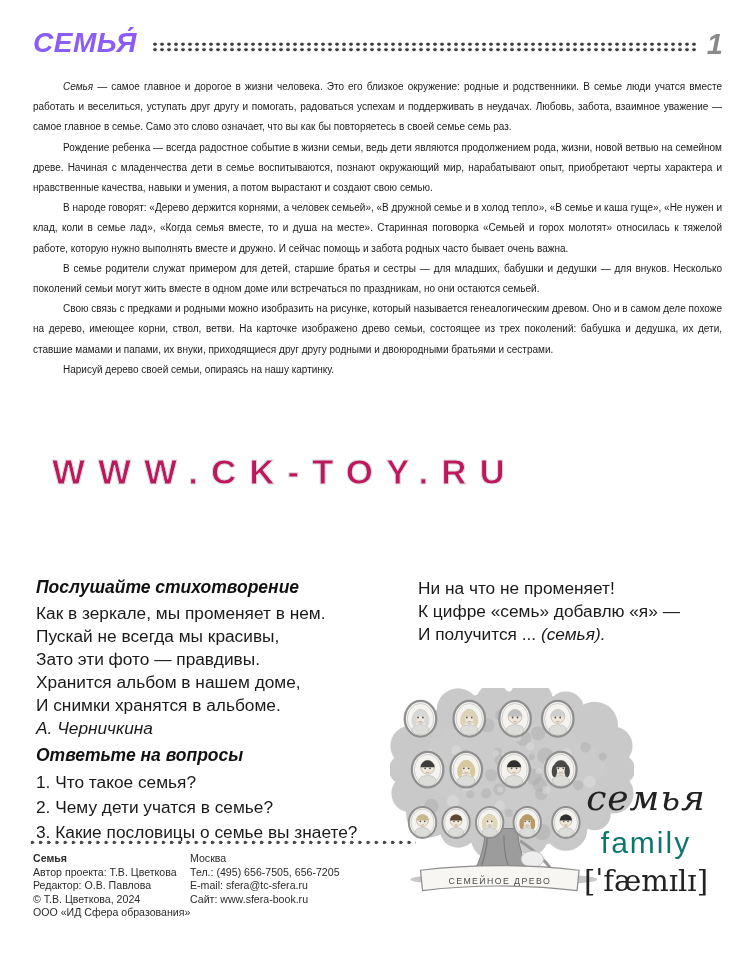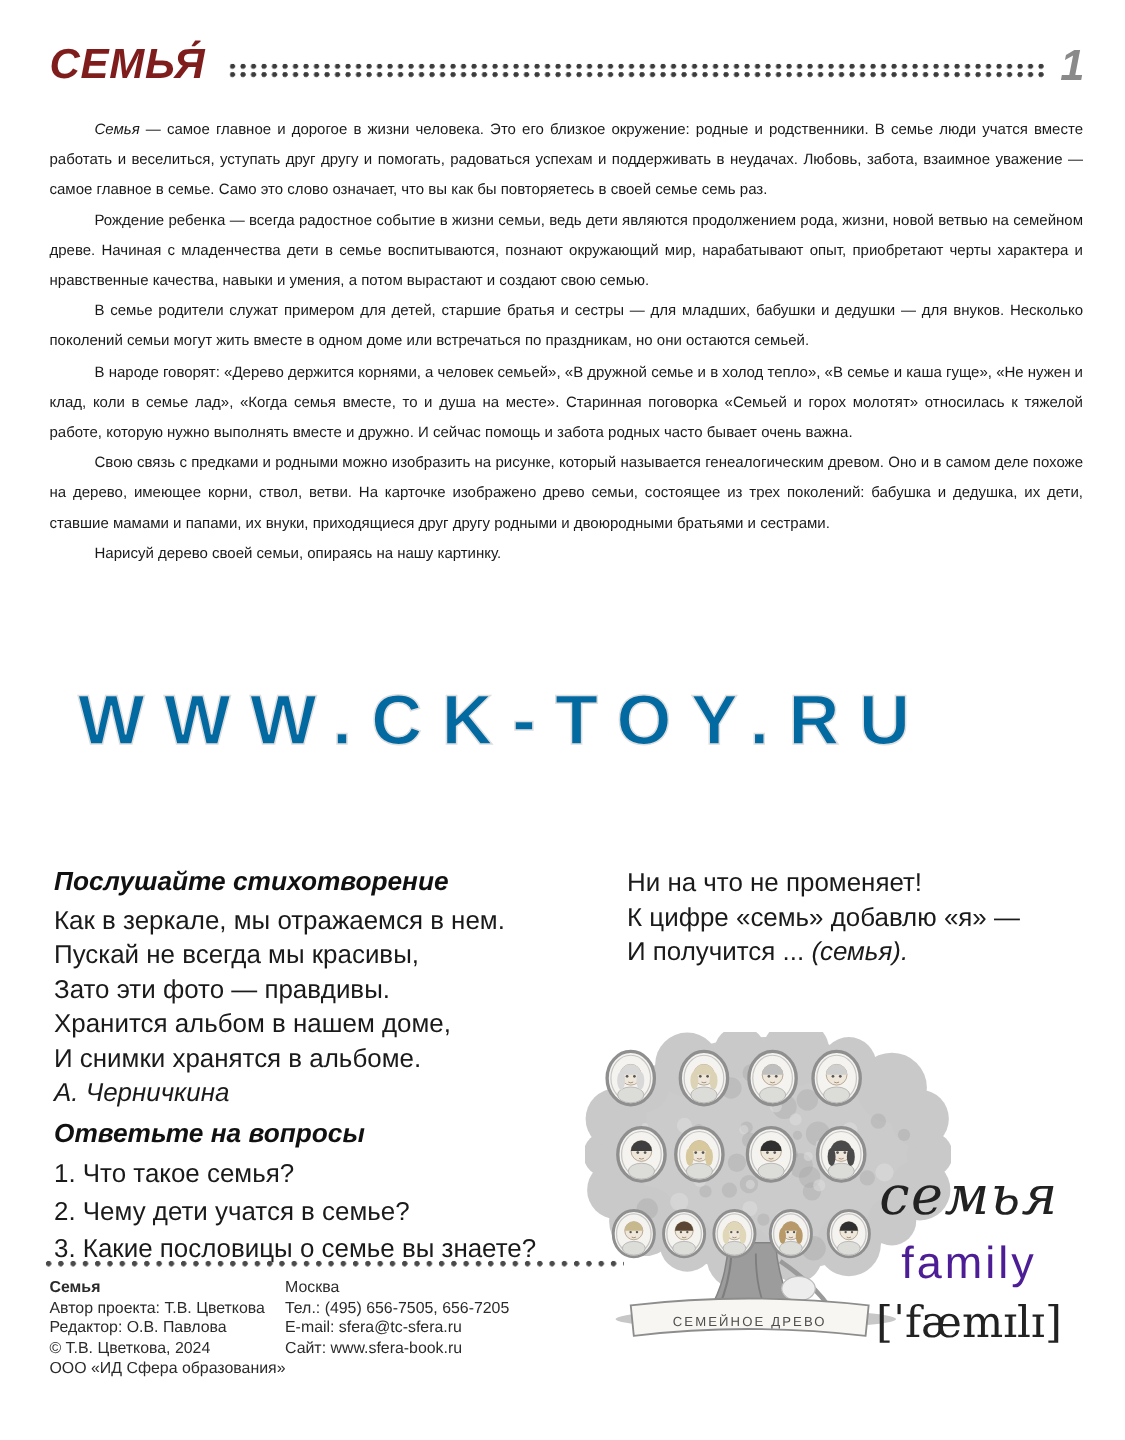--- a/index.html
+++ b/index.html
@@ -10,30 +10,30 @@
     font-family:"Liberation Sans",sans-serif;
     color:#1a1a1a;
     overflow:hidden;
     border-right:1px solid #e3e3e3;
     border-bottom:2px solid #c9c9c9;
   }
   .abs{position:absolute;}
 
   
   .hdr{left:33px;top:24px;width:690px;display:flex;align-items:center;}
-  .hdr-title{font-style:italic;font-weight:bold;font-size:28px;letter-spacing:.5px;color:#7f1d1d;white-space:nowrap;}
+  .hdr-title{font-style:italic;font-weight:bold;font-size:28px;letter-spacing:.5px;color:#8b5cf6;white-space:nowrap;}
   .hdr-leader{flex:1;height:11px;margin:10px 10px 0 16px;
     background-image:radial-gradient(circle at 2px 2.2px,#3c3c3c 1.55px,transparent 1.9px);
     background-size:7px 5.5px;background-repeat:repeat;}
   .hdr-num{font-style:italic;font-weight:bold;font-size:29px;color:#8a8a8a;margin-top:4px;}
 
   
   .wmark{left:52px;top:452px;width:670px;
-    font-size:47px;font-weight:bold;letter-spacing:13px;
-    color:#0369a1;-webkit-text-stroke:1px #dedede;
+    font-size:35px;font-weight:bold;letter-spacing:13px;
+    color:#be185d;-webkit-text-stroke:1px #dedede;
     white-space:nowrap;z-index:0;}
 
   
   .bodytext{left:33px;top:77px;width:689px;z-index:1;
     font-size:10px;line-height:20.2px;text-align:justify;
     hyphens:auto;-webkit-hyphens:auto;}
   .bodytext p{margin:0;text-indent:30px;}
 
   .sec-head{font-style:italic;font-weight:bold;font-size:17.5px;color:#111;margin:0 0 4px 0;}
   .poemline,.riddleline,.qline{font-size:17.3px;line-height:23px;}
@@ -52,48 +52,48 @@
   .foot-col1{left:33px;top:852px;width:158px;}
   .foot-col2{left:190px;top:852px;width:150px;}
   .logo-wrap{left:330px;top:853px;}
 
   
   .tree-wrap{left:390px;top:688px;z-index:1;}
 
   
   .vocab{left:568px;top:780px;width:156px;text-align:center;z-index:2;color:#222;}
   .vocab-ru{font-family:"DejaVu Serif",serif;font-style:italic;font-size:36px;letter-spacing:1px;line-height:1;}
-  .vocab-en{font-size:30px;letter-spacing:2px;line-height:1;margin-top:12px;color:#4c1d95;}
+  .vocab-en{font-size:30px;letter-spacing:2px;line-height:1;margin-top:12px;color:#0f766e;}
   .vocab-tr{font-family:"DejaVu Serif",serif;font-size:29px;line-height:1;margin-top:9px;}
 </style>
 </head>
 <body>
 
 <div id="page">
 
   <div class="abs wmark">WWW.CK-TOY.RU</div>
 
   <div class="abs hdr">
     <span class="hdr-title">СЕМЬЯ́</span>
     <span class="hdr-leader"></span>
     <span class="hdr-num">1</span>
   </div>
 
   <div class="abs bodytext">
     <p><span class="ital">Семья</span><span> — самое главное и дорогое в жизни человека. Это его близкое окружение: родные и родственники. В семье люди учатся вместе работать и веселиться, уступать друг другу и помогать, радоваться успехам и поддерживать в неудачах. Любовь, забота, взаимное уважение — самое главное в семье. Само это слово означает, что вы как бы повторяетесь в своей семье семь раз.</span></p>
     <p>Рождение ребенка — всегда радостное событие в жизни семьи, ведь дети являются продолжением рода, жизни, новой ветвью на семейном древе. Начиная с младенчества дети в семье воспитываются, познают окружающий мир, нарабатывают опыт, приобретают черты характера и нравственные качества, навыки и умения, а потом вырастают и создают свою семью.</p>
+    <p>В народе говорят: «Дерево держится корнями, а человек семьей», «В дружной семье и в холод тепло», «В семье и каша гуще», «Не нужен и клад, коли в семье лад», «Когда семья вместе, то и душа на месте». Старинная поговорка «Семьей и горох молотят» относилась к тяжелой работе, которую нужно выполнять вместе и дружно. И сейчас помощь и забота родных часто бывает очень важна.</p>
     <p>В семье родители служат примером для детей, старшие братья и сестры — для младших, бабушки и дедушки — для внуков. Несколько поколений семьи могут жить вместе в одном доме или встречаться по праздникам, но они остаются семьей.</p>
-    <p>В народе говорят: «Дерево держится корнями, а человек семьей», «В дружной семье и в холод тепло», «В семье и каша гуще», «Не нужен и клад, коли в семье лад», «Когда семья вместе, то и душа на месте». Старинная поговорка «Семьей и горох молотят» относилась к тяжелой работе, которую нужно выполнять вместе и дружно. И сейчас помощь и забота родных часто бывает очень важна.</p>
     <p>Свою связь с предками и родными можно изобразить на рисунке, который называется генеалогическим древом. Оно и в самом деле похоже на дерево, имеющее корни, ствол, ветви. На карточке изображено древо семьи, состоящее из трех поколений: бабушка и дедушка, их дети, ставшие мамами и папами, их внуки, приходящиеся друг другу родными и двоюродными братьями и сестрами.</p>
     <p>Нарисуй дерево своей семьи, опираясь на нашу картинку.</p>
   </div>
 
   <div class="abs" style="left:36px;top:577px;width:356px;">
     <div class="sec-head">Послушайте стихотворение</div>
-    <div class="poemline">Как в зеркале, мы отражаемся в нем.</div>
+    <div class="poemline">Как в зеркале, мы променяет в нем.</div>
     <div class="poemline">Пускай не всегда мы красивы,</div>
     <div class="poemline">Зато эти фото — правдивы.</div>
     <div class="poemline">Хранится альбом в нашем доме,</div>
     <div class="poemline">И снимки хранятся в альбоме.</div>
     <div class="poem-author">А. Черничкина</div>
   </div>
 
   <div class="abs" style="left:418px;top:577px;width:305px;">
     <div class="riddleline">Ни на что не променяет!</div>
     <div class="riddleline">К цифре «семь» добавлю «я» —</div>

